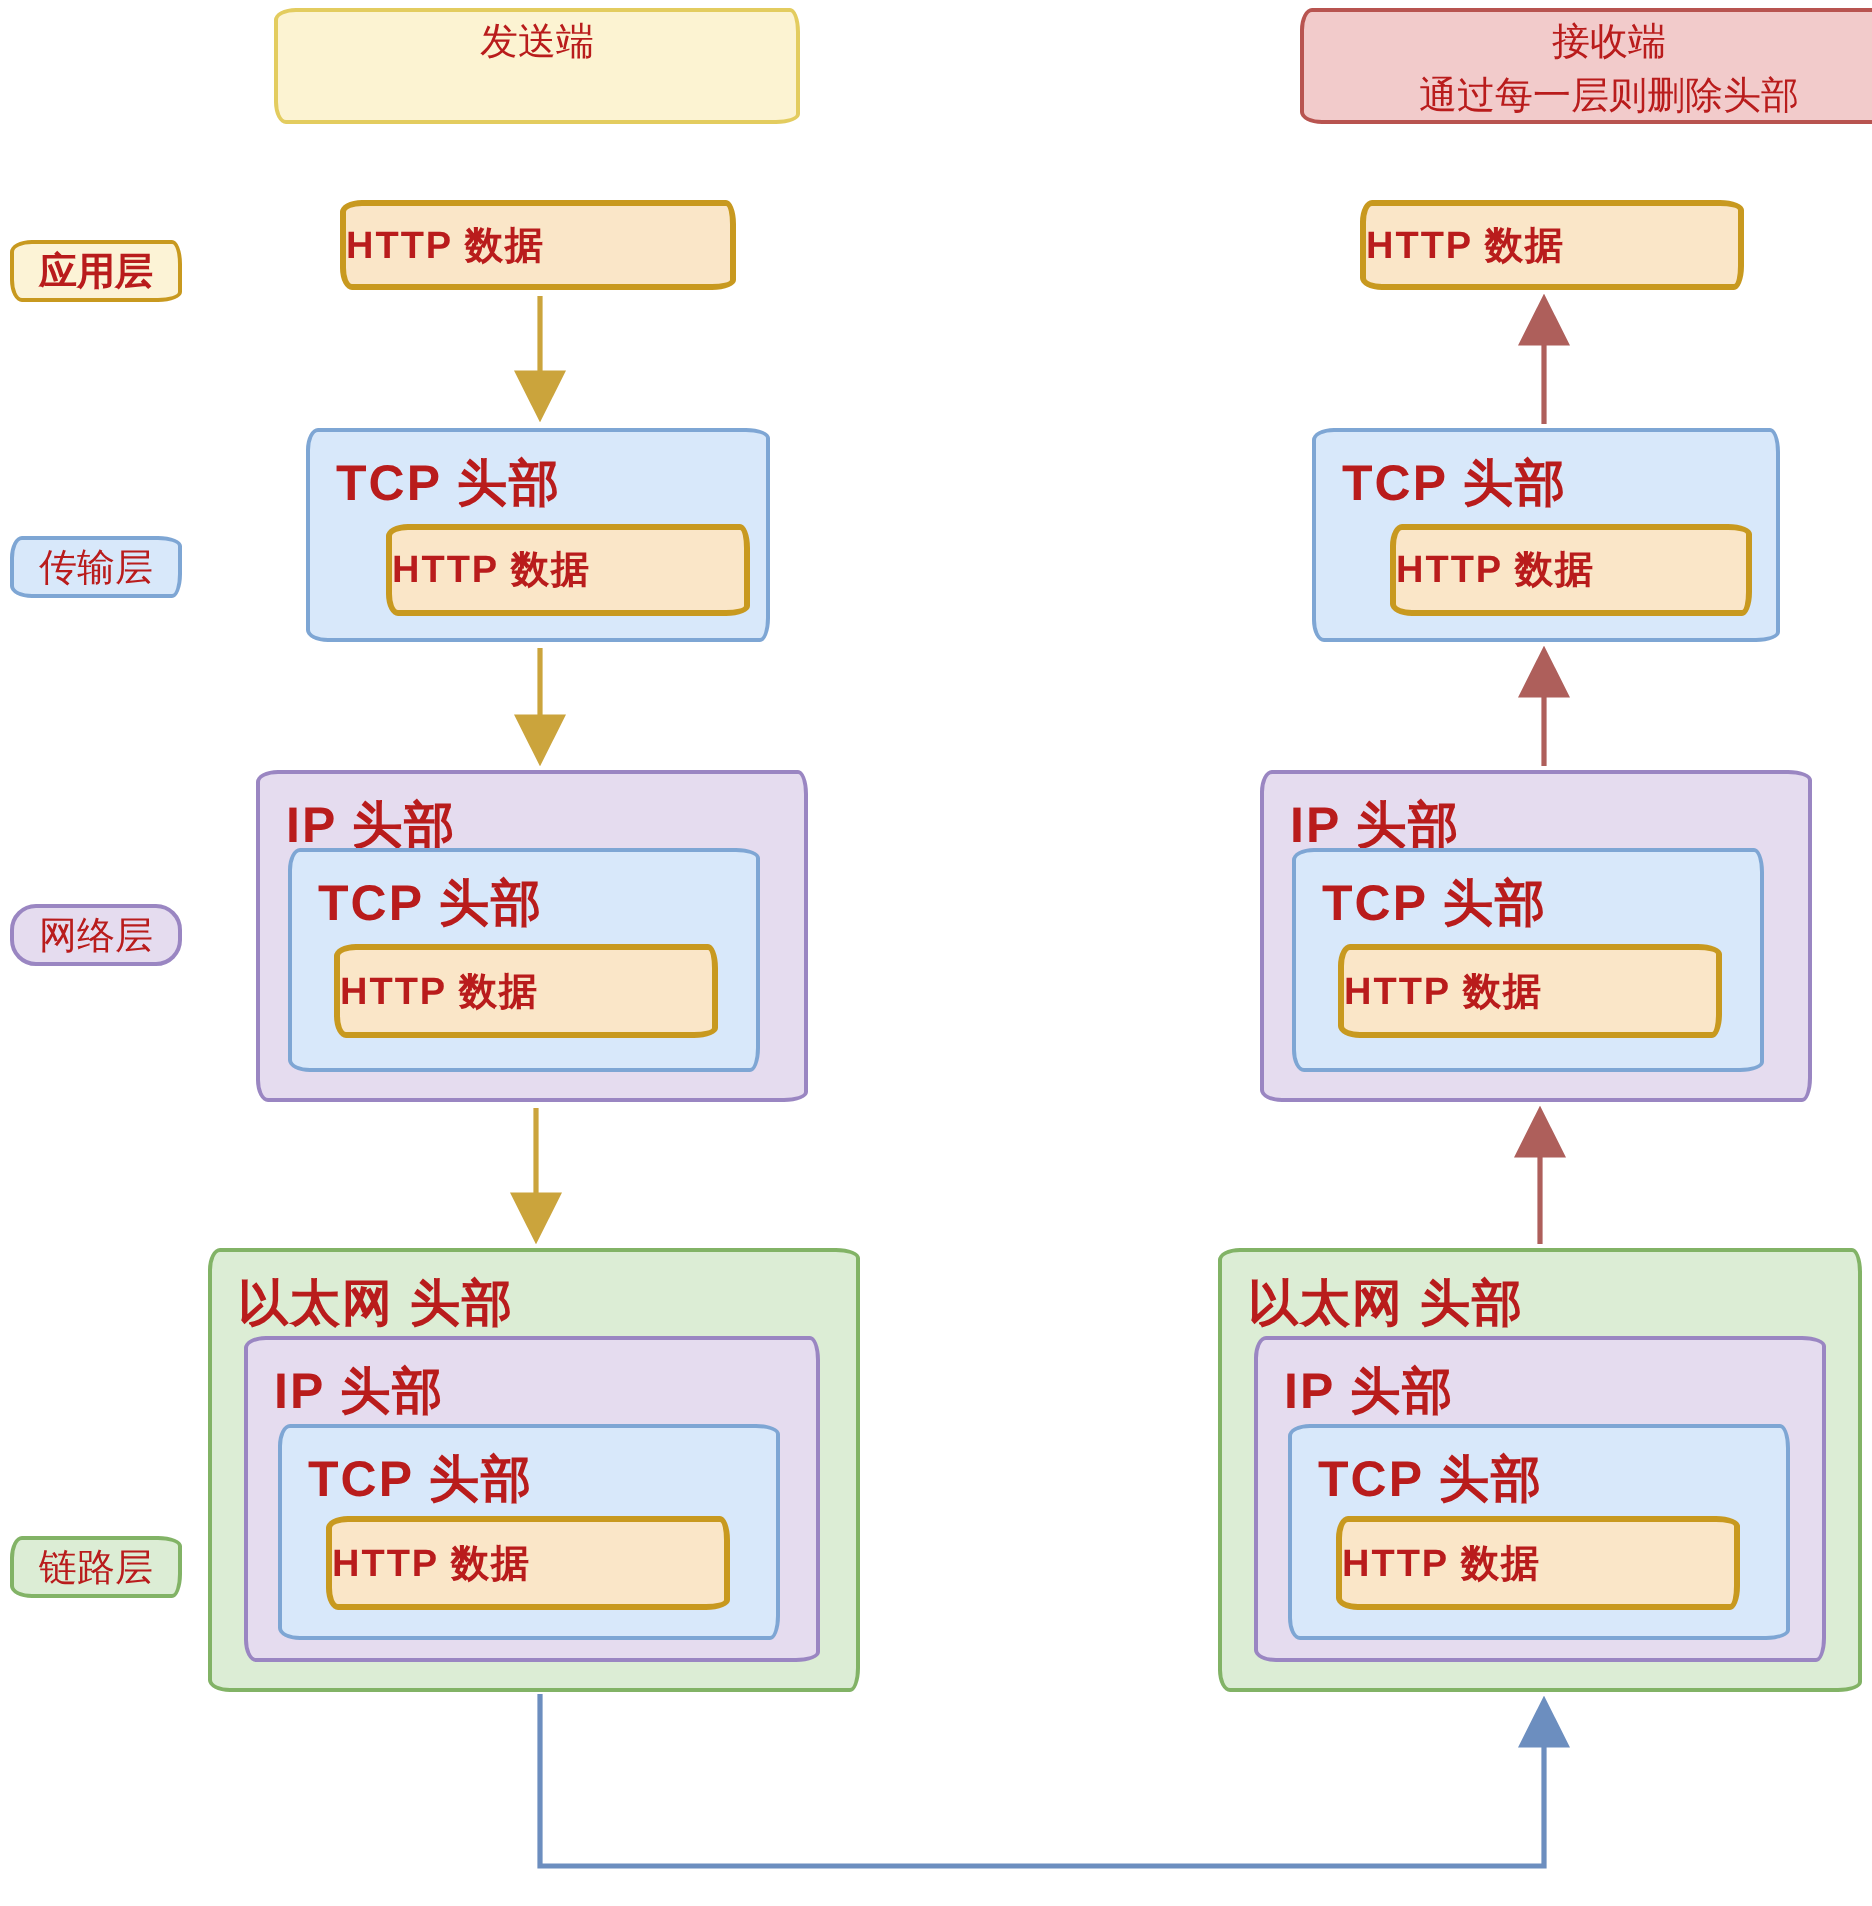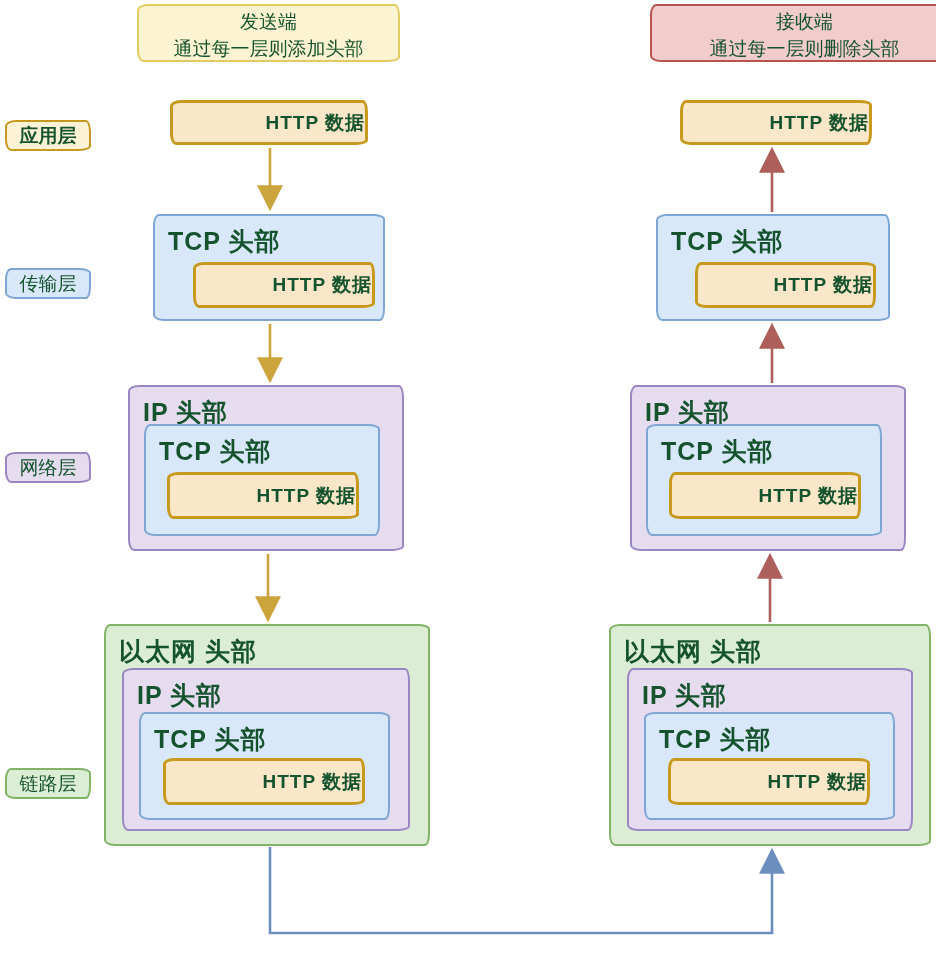--- a/index.html
+++ b/index.html
@@ -6,21 +6,21 @@
   body {
     font-family: "Liberation Sans", "DejaVu Sans", sans-serif;
     background: #ffffff;
   }
   #canvas {
     position: relative;
     width: 936px;
     height: 953px;
     background: #ffffff;
     overflow: hidden;
-    color: #14532d;
+    color: #b91c1c;
   }
   .abs { position: absolute; }
 
   
   .sk  { border-radius: 11px 5px 12px 6px / 6px 12px 5px 11px; }
   .sk2 { border-radius: 6px 12px 5px 11px / 11px 5px 12px 6px; }
 
   .header-box {
     text-align: center;
     font-size: 19px;
@@ -36,21 +36,21 @@
     font-size: 19px;
   }
   .ll-app  { background: var(--app-label-bg); border: 2px solid var(--http-border); }
   .ll-tcp  { background: var(--tcp-bg);       border: 2px solid var(--tcp-border); }
   .ll-ip   { background: var(--ip-bg);        border: 2px solid var(--ip-border); }
   .ll-eth  { background: var(--eth-bg);       border: 2px solid var(--eth-border); }
 
   .http-box {
     background: var(--http-bg);
     border: 3px solid var(--http-border);
-    display: flex; align-items: center; justify-content: flex-end;
+    display: flex; align-items: center; justify-content: flex-start;
     font-weight: bold; font-size: 19px; letter-spacing: 1px;
   }
   .tcp-box { background: var(--tcp-bg); border: 2px solid var(--tcp-border); }
   .ip-box  { background: var(--ip-bg);  border: 2px solid var(--ip-border); }
   .eth-box { background: var(--eth-bg); border: 2px solid var(--eth-border); }
 
   .corner-label {
     position: absolute; top: 9px; left: 13px;
     font-weight: bold; font-size: 25px; letter-spacing: 1px;
   }
@@ -63,34 +63,33 @@
   .mh-up   { fill: var(--up-arrow); }
   .mh-conn { fill: var(--connector); }
 </style>
 </head>
 <body>
 
 <div id="canvas">
 
   <div class="abs header-box sender-header sk" style="left:137px; top:4px; width:263px; height:58px;">
     <div>发送端</div>
-    <div>通过每一层则添加头部</div>
   </div>
   <div class="abs header-box receiver-header sk2" style="left:650px; top:4px; width:309px; height:58px;">
     <div>接收端</div>
     <div>通过每一层则删除头部</div>
   </div>
 
   <div class="abs layer-label ll-app sk" style="top:120px;font-weight:bold;">
     <span>应用层</span>
   </div>
   <div class="abs layer-label ll-tcp sk2" style="top:268px;">
     <span>传输层</span>
   </div>
-  <div class="abs layer-label ll-ip sk" style="top:452px;">
+  <div class="abs layer-label ll-ip sk" style="top:452px;border-radius:13px;">
     <span>网络层</span>
   </div>
   <div class="abs layer-label ll-eth sk2" style="top:728px;margin-top:40px;">
     <span>链路层</span>
   </div>
 
   <div class="abs http-box sk" style="left:170px; top:100px; width:198px; height:45px;">
     <span>HTTP 数据</span>
   </div>
 

